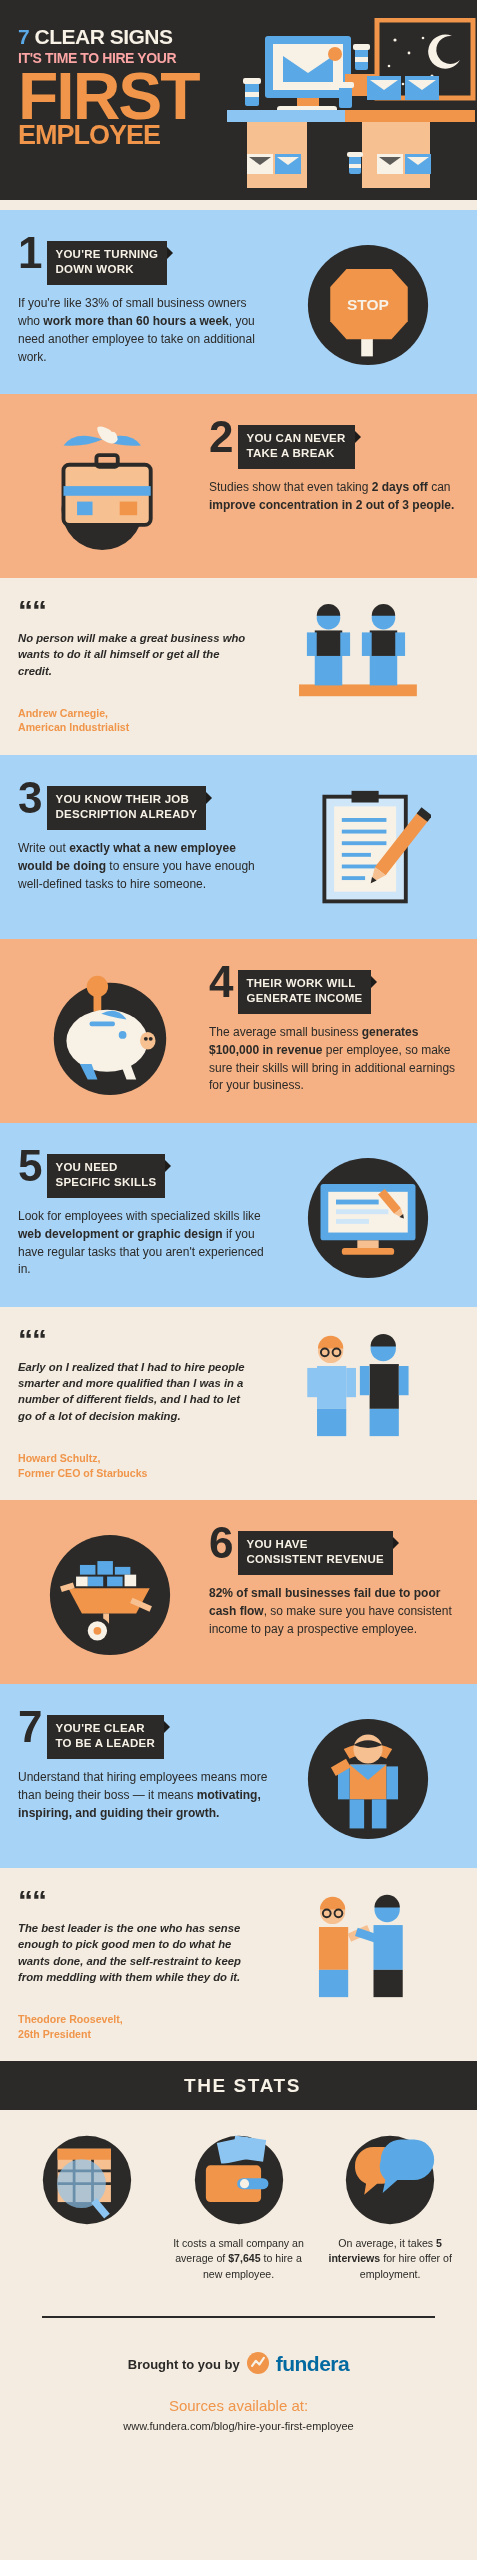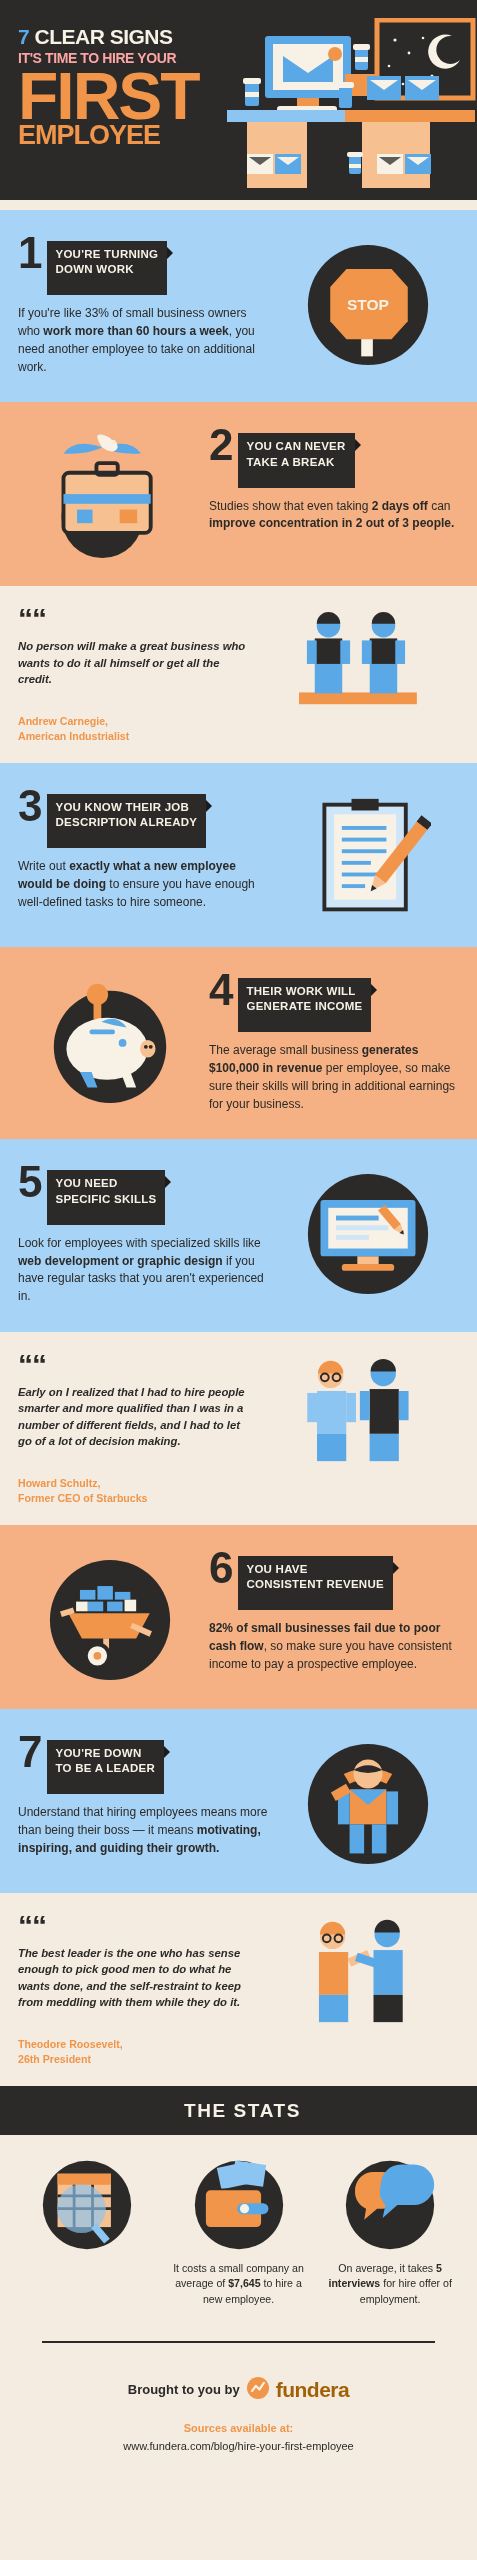--- a/index.html
+++ b/index.html
@@ -54,21 +54,21 @@
 
   .head-line { display:flex; align-items:flex-start; gap:7px; margin-bottom:10px; }
   .num {
     font-size:44px; font-weight:900; color:#2b2a28;
     line-height:0.76; letter-spacing:-2px;
   }
   .tagwrap { position:relative; padding-top:5px; }
   .tag {
     background:#2b2a28; color:#f7f1e6; font-weight:900;
     font-size:11.5px; letter-spacing:0.25px; line-height:1.32;
-    padding:6px 9px 18px 8px; display:inline-block;
+    padding:6px 9px 8px 8px; display:inline-block;
   }
   .tag .l2 { display:block; }
   .tagwrap:after {
     content:""; position:absolute; right:-6px; top:11px;
     border-top:6px solid transparent;
     border-bottom:6px solid transparent;
     border-left:6px solid #1d1c1b;
   }
   .body {
     font-size:12px; line-height:1.48; color:#2b2a28;
@@ -98,22 +98,22 @@
   .stat p { font-size:10.6px; line-height:1.45; color:#2b2a28; }
   .stat p b { font-weight:800; }
 
   .rule { height:2px; background:#2b2a28; margin:24px 42px 0 42px; }
 
   .footer { background:#f4ece0; text-align:center; padding:34px 0 40px 0; }
   .brought {
     font-size:13px; font-weight:800; color:#2b2a28;
     display:flex; align-items:center; justify-content:center; gap:7px;text-align:center;
   }
-  .logo-word { font-size:21px; font-weight:700; color:#a16207; letter-spacing:-0.5px; font-style:normal; }
-  .src { margin-top:20px; font-size:11px; font-weight:700; color:#f0954a; }
+  .logo-word { font-size:21px; font-weight:700; color:#0369a1; letter-spacing:-0.5px; font-style:normal; }
+  .src { margin-top:20px; font-size:15px; font-weight:400; color:#f0954a; }
   .url { margin-top:6px; font-size:11px; color:#2b2a28; }
 </style>
 </head>
 <body>
 
 <div class="page">
 
   <div class="hero">
     <div class="hero-title">
       <div class="t1">
@@ -458,21 +458,21 @@
     </div>
   </div>
 
   <div class="sec blue">
     <div class="row">
       <div class="txtcol">
         <div class="head-line">
           <div class="num">7</div>
           <div class="tagwrap">
             <div class="tag">
-              <span>YOU'RE DOWN</span>
+              <span>YOU'RE CLEAR</span>
               <span class="l2">TO BE A LEADER</span>
             </div>
           </div>
         </div>
         <div class="body"><span>Understand that hiring employees means more than being their boss — it means </span><b>motivating, inspiring, and guiding their growth.</b></div>
       </div>
       <div class="artcol">
         <svg viewBox="0 0 130 130" width="126" height="126">
           <circle cx="65" cy="65" r="62" fill="#2b2a28"></circle>
           <path d="M40 34 q25 -12 50 0 l-6 10 q-19 -9 -38 0z" fill="#f0954a"></path>

